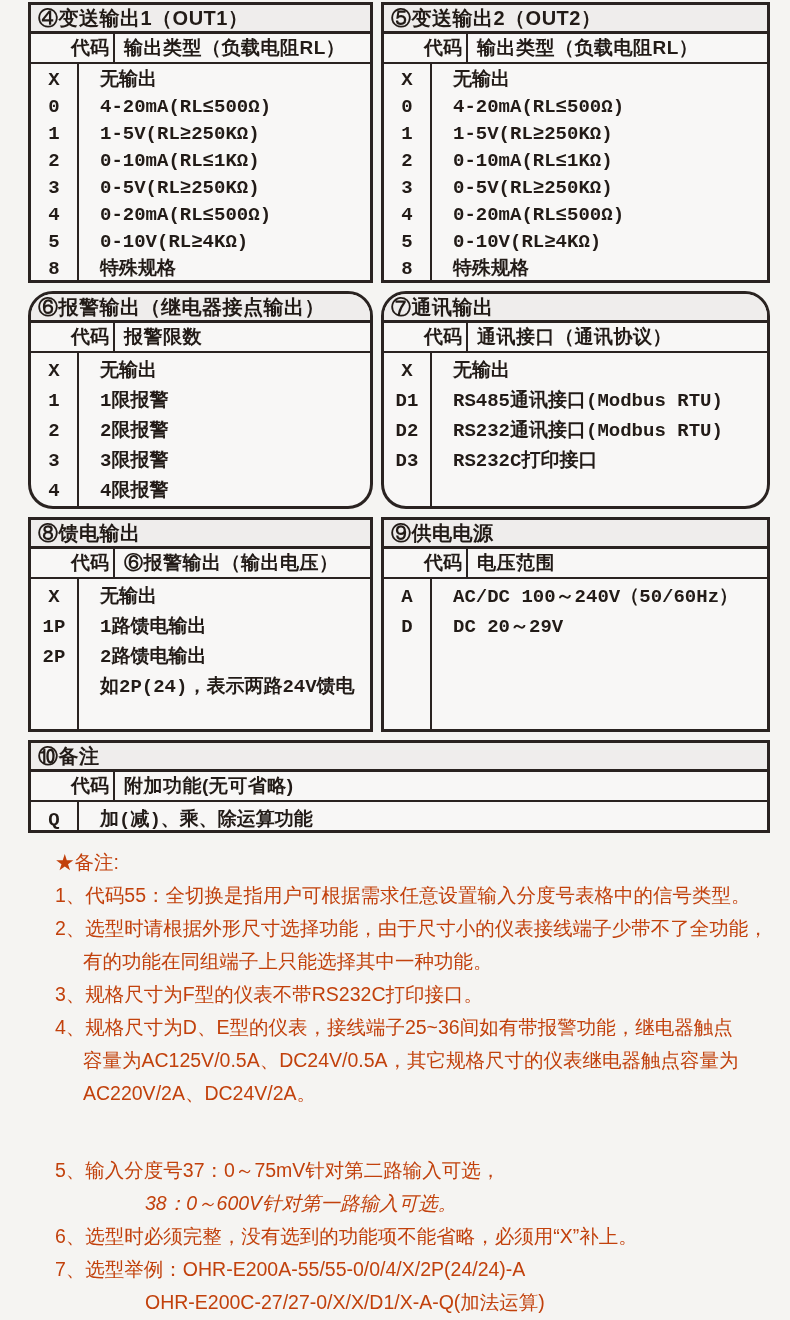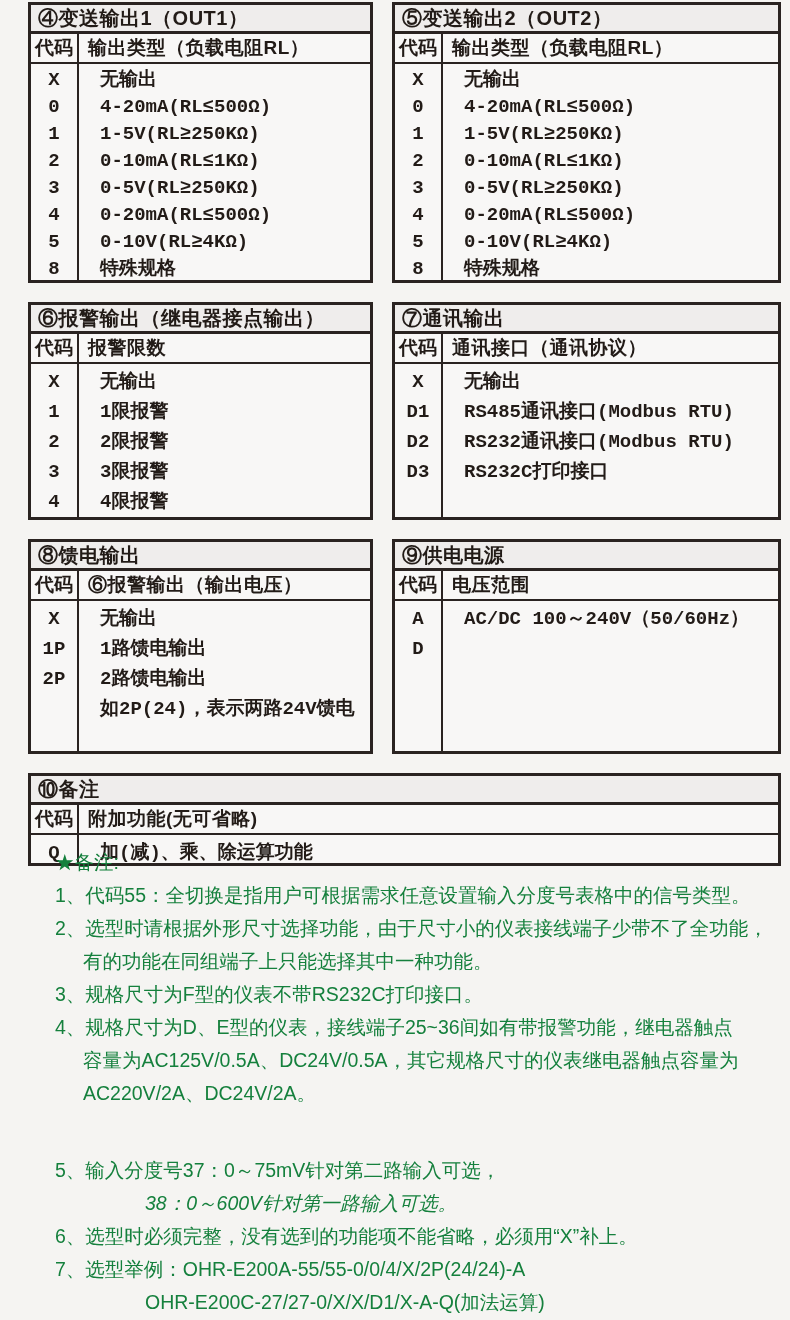--- a/index.html
+++ b/index.html
@@ -2,49 +2,49 @@
 <html><head>
 <meta charset="utf-8">
 <style>
   html,body{margin:0;padding:0;background:#f5f4f2;}
   body{width:790px;height:1320px;overflow:hidden;
        font-family:"Liberation Sans",sans-serif;color:#221b17;}
   .sheet{position:relative;width:790px;height:1320px;}
 
   
   .tables{position:absolute;left:28px;top:2px;width:596px;
-          display:grid;grid-template-columns:345px 389px;gap:19px;}
+          display:grid;grid-template-columns:345px 389px;gap:8px;}
   .tbl{border:3px solid #2a2321;background:#f8f7f6;box-sizing:border-box;
        display:flex;flex-direction:column;overflow:hidden;
        font-weight:bold;}
   .sec-0,.sec-1{height:281px;}
-  .sec-2,.sec-3{height:218px;}
+  .sec-2,.sec-3{height:218px;border-radius:25px;}
   .sec-4,.sec-5{height:215px;}
   .sec-6{height:93px;grid-column:1 / 3;}
 
   .tbl-title{background:#efedec;border-bottom:3px solid #2a2321;
              font-size:20px;line-height:24px;padding:1px 0 1px 7px;
              letter-spacing:0.5px;white-space:nowrap;}
   .tbl-head{display:flex;border-bottom:2px solid #2a2321;font-size:19px;}
   .tbl-head .code{width:46px;flex:0 0 46px;border-right:2px solid #2a2321;
-                  text-align:center;line-height:28px;}
+                  text-align:center;line-height:28px;margin-left:36px;}
   .tbl-head .desc{flex:1;padding-left:9px;line-height:28px;white-space:nowrap;
                   letter-spacing:0.5px;}
   .tbl-body{display:flex;flex:1;font-size:19px;
             font-family:"Liberation Mono","DejaVu Sans Mono",monospace;}
   .tbl-body .codes{width:46px;flex:0 0 46px;border-right:2px solid #2a2321;
                    text-align:center;padding-top:3px;}
   .tbl-body .descs{flex:1;padding-left:9px;padding-top:3px;margin-left:12px;}
   .codes div,.descs div{height:30px;line-height:30px;white-space:nowrap;}
   .sec-0 .codes div,.sec-0 .descs div,
   .sec-1 .codes div,.sec-1 .descs div{height:27px;line-height:27px;}
 
   
   .notes{position:absolute;left:55px;top:846px;width:720px;
-         font-size:19.5px;color:#15803d;font-weight:500;}
+         font-size:19.5px;color:#c2410c;font-weight:500;}
   .note-line{line-height:33px;white-space:nowrap;}
 </style>
 </head>
 <body>
 
 <div class="sheet">
   <div class="tables">
       <section class="tbl sec-0">
     <div class="tbl-title">④变送输出1（OUT1）</div>
     <div class="tbl-head">
@@ -174,20 +174,21 @@
       <div class="code">代码</div>
       <div class="desc">电压范围</div>
     </div>
     <div class="tbl-body">
       <div class="codes">
             <div>A</div>
             <div>D</div>
           </div>
       <div class="descs">
             <div>AC/DC 100～240V（50/60Hz）</div>
+            <div>DC 20～29V</div>
           </div>
     </div>
   </section>
       <section class="tbl sec-6">
     <div class="tbl-title">⑩备注</div>
     <div class="tbl-head">
       <div class="code">代码</div>
       <div class="desc">附加功能(无可省略)</div>
     </div>
     <div class="tbl-body">

